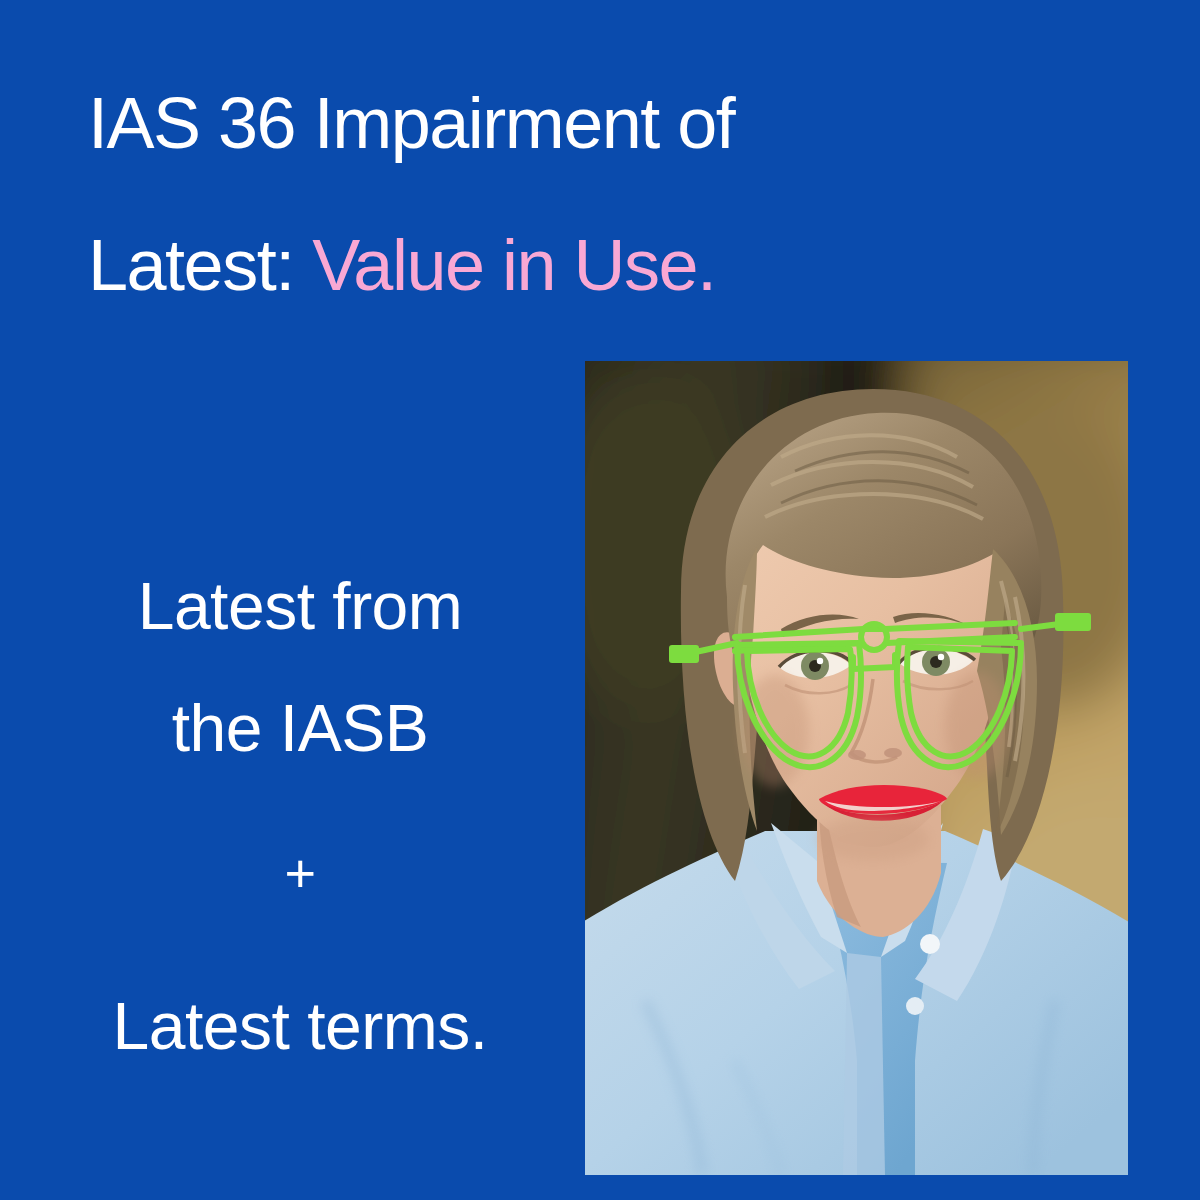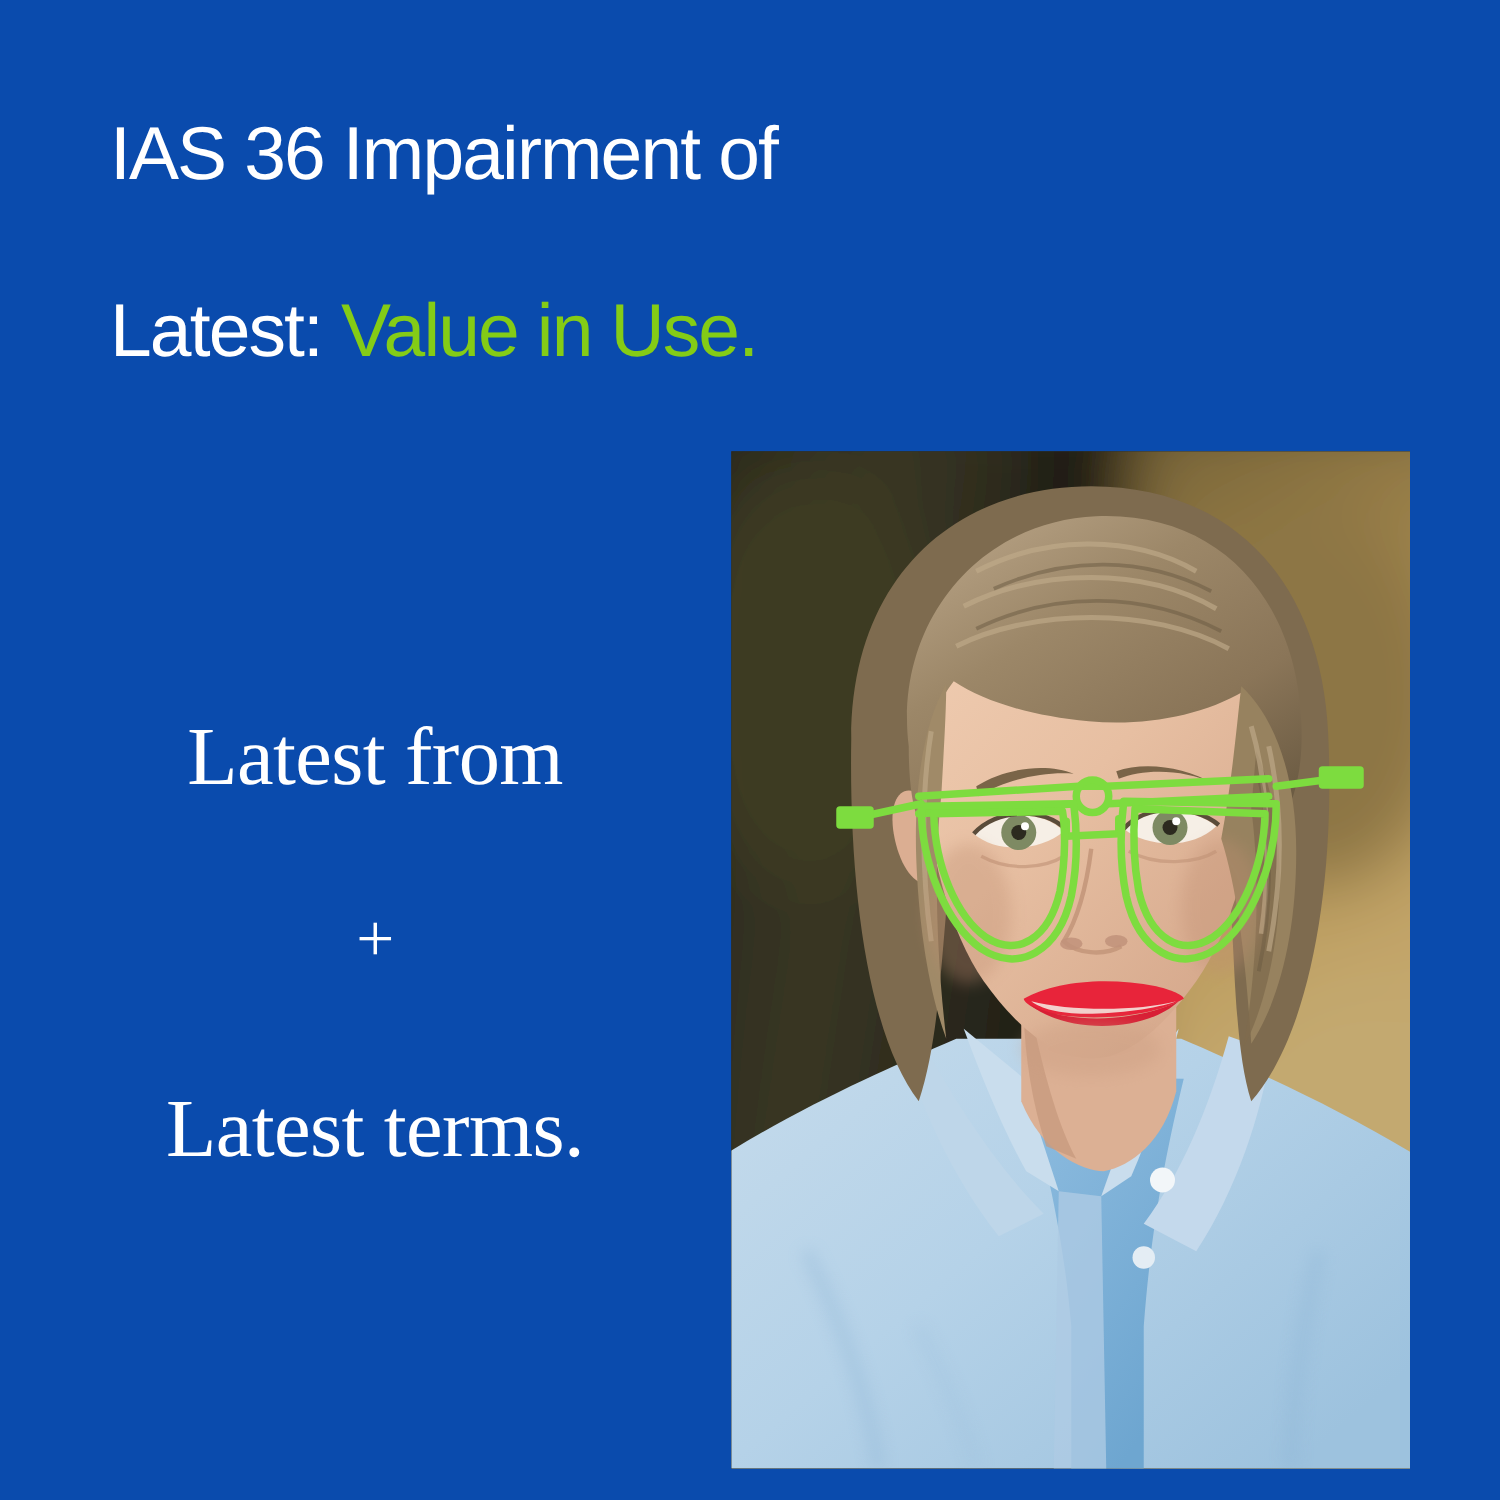--- a/index.html
+++ b/index.html
@@ -20,47 +20,46 @@
     background: #0a4bad;
     overflow: hidden;
   }
 
   
   .title-block {
     position: absolute;
     left: 88px;
     top: 52px;
     width: 1060px;
-    font-size: 60px;
+    font-size: 72px;
     line-height: 142px;
     font-weight: 400;
     letter-spacing: -1.5px;
     color: #ffffff;
   }
   .title-line {
     display: block;
     white-space: nowrap;
   }
   .title-accent {
-    color: #84cc16;
+    color: #f9a8d4;
   }
 
   
   .copy-block {
     position: absolute;
     left: 60px;
     top: 545px;
     width: 480px;
     text-align: center;
     color: #ffffff;
     font-size: 66px;
     line-height: 122px;
     font-weight: 400;
     letter-spacing: -0.5px;
-    font-family: Liberation Serif, serif;
   }
   .copy-line { display: block; white-space: nowrap; }
   .copy-gap-1 { display: block; height: 54px; }
   .copy-plus {
     display: block;
     font-size: 54px;
     line-height: 60px;
   }
   .copy-gap-2 { display: block; height: 62px; }
 
@@ -81,20 +80,21 @@
 
 <div id="slide">
 
   <div class="title-block">
     <span class="title-line">IAS 36 Impairment of</span>
     <span class="title-line"><span>Latest: </span><span class="title-accent">Value in Use.</span></span>
   </div>
 
   <div class="copy-block">
     <span class="copy-line">Latest from</span>
+    <span class="copy-line">the IASB</span>
     <span class="copy-gap-1"></span>
     <span class="copy-plus">+</span>
     <span class="copy-gap-2"></span>
     <span class="copy-line">Latest terms.</span>
   </div>
 
   <div class="photo">
     <svg viewBox="0 0 543 814" preserveAspectRatio="xMidYMid slice">
       <defs>
         <linearGradient id="bgLeft" x1="0" y1="0" x2="1" y2="0.4">

